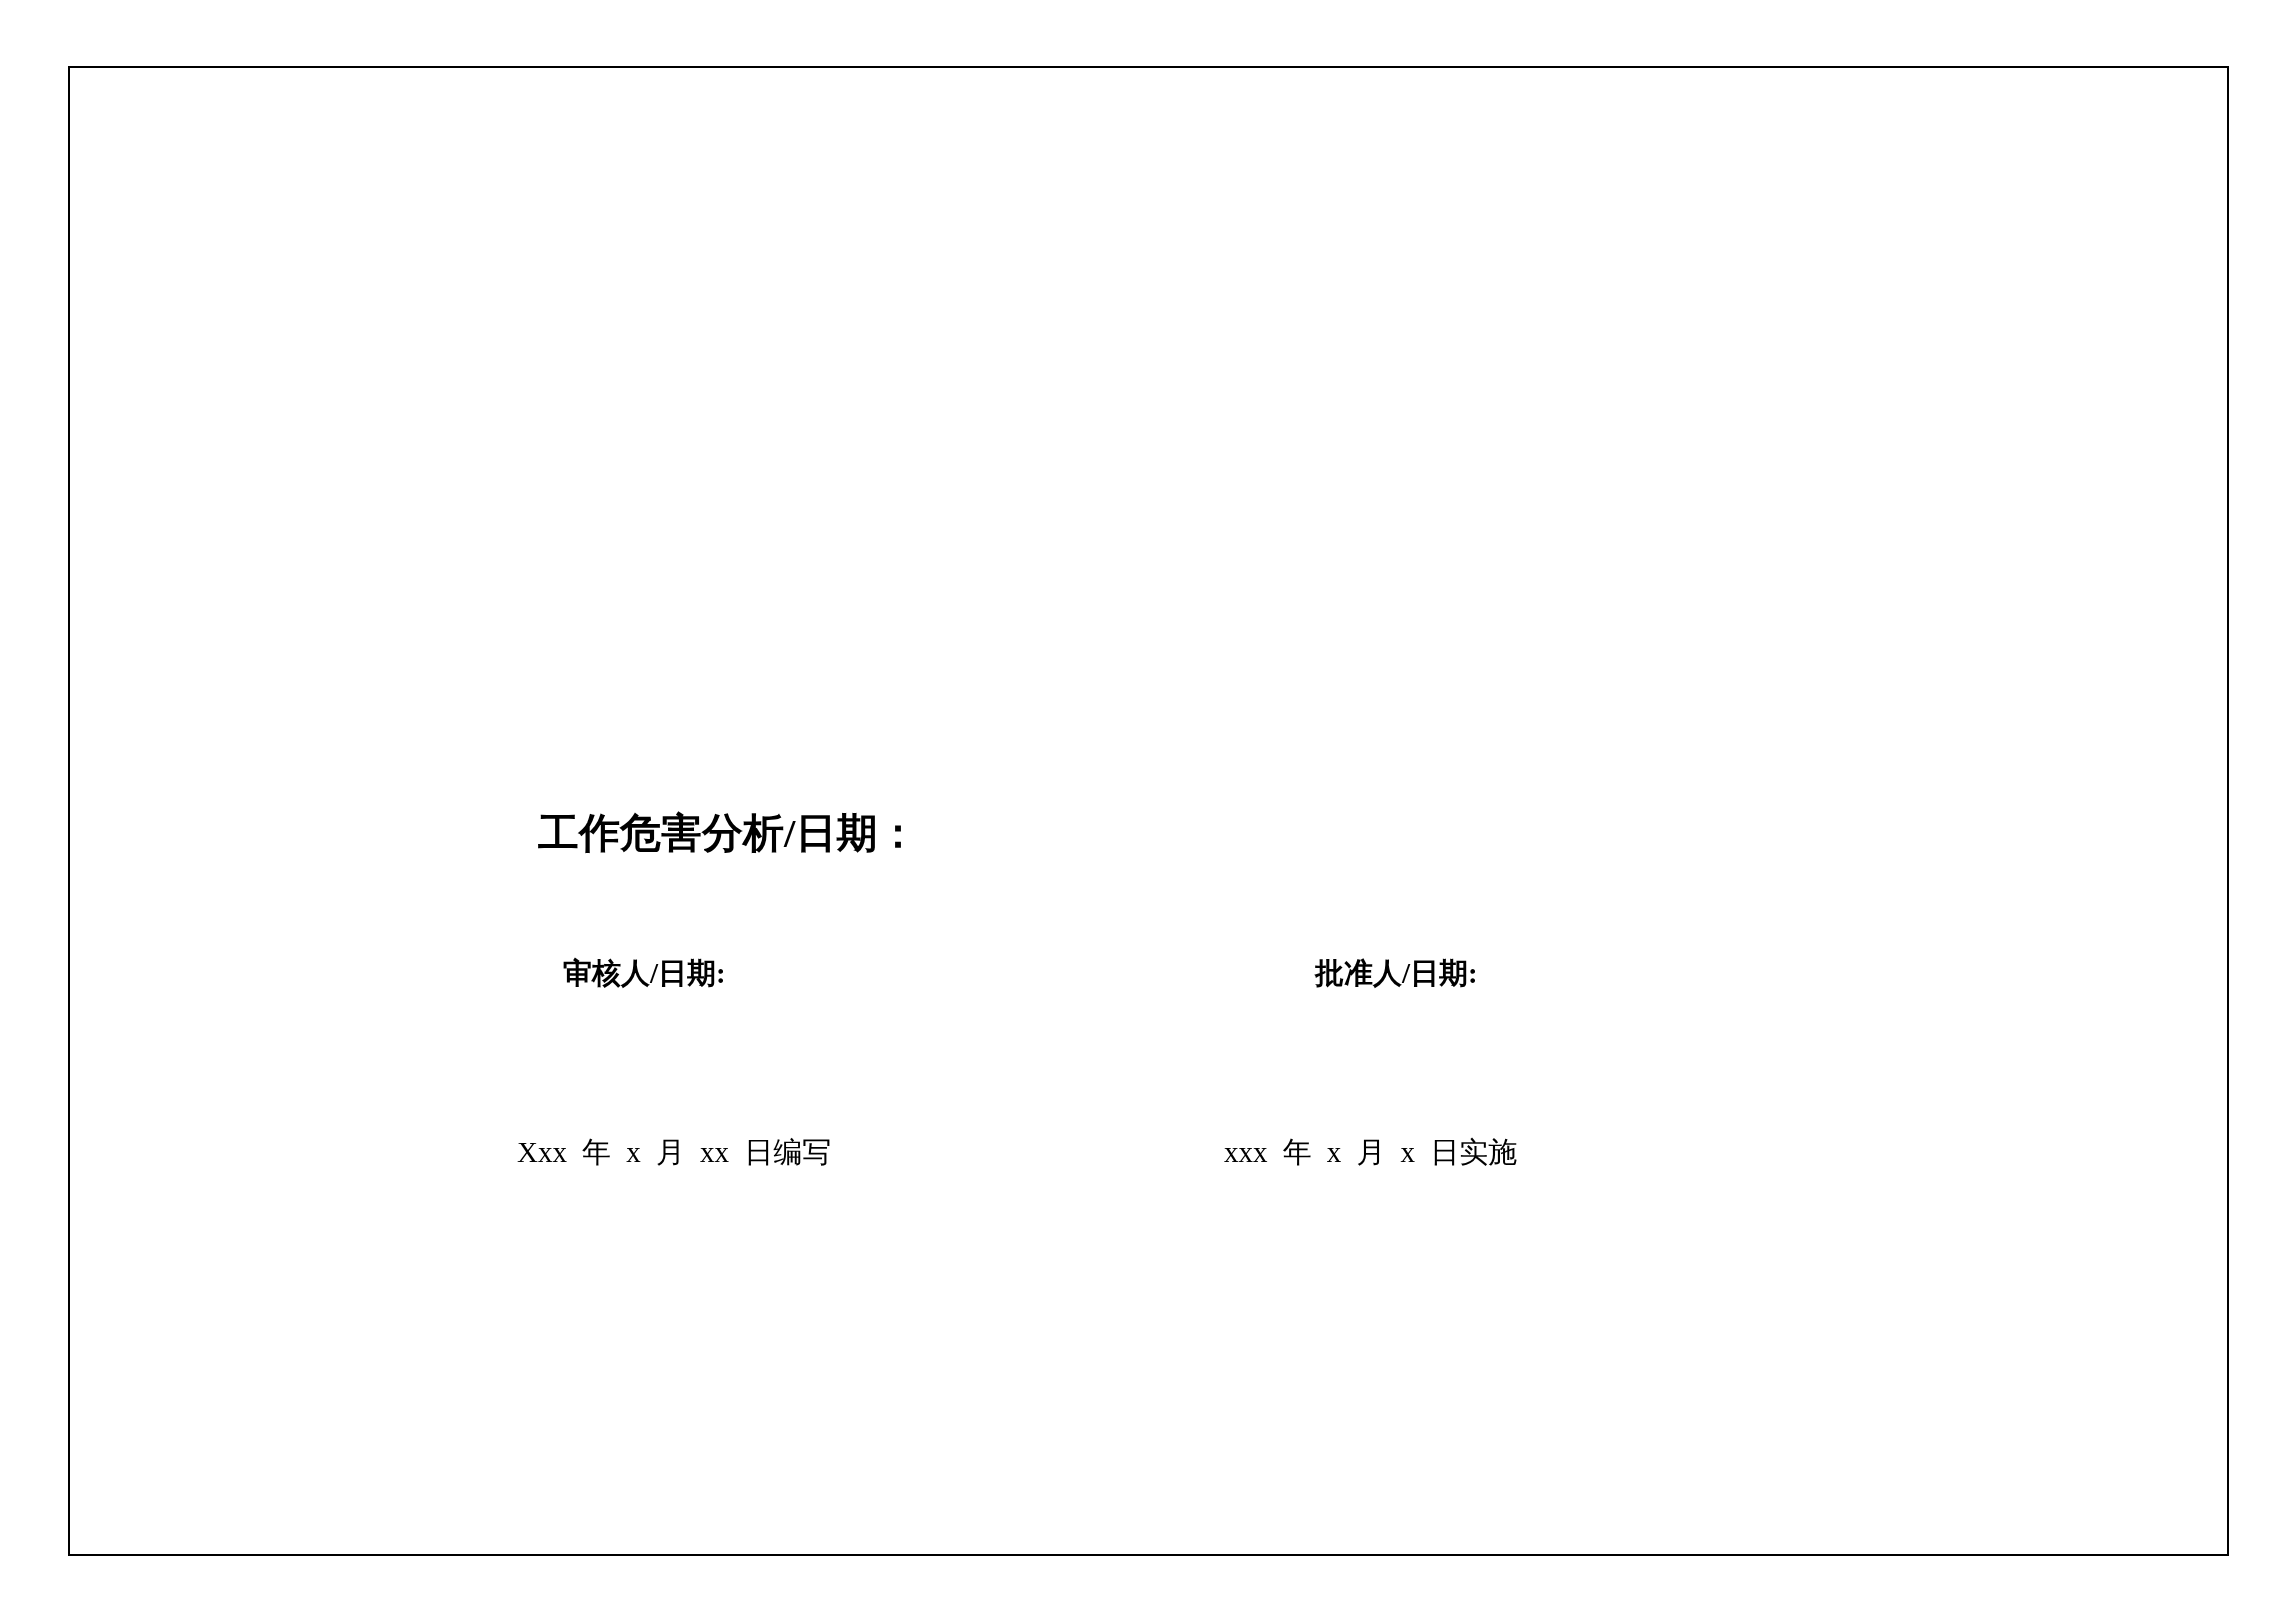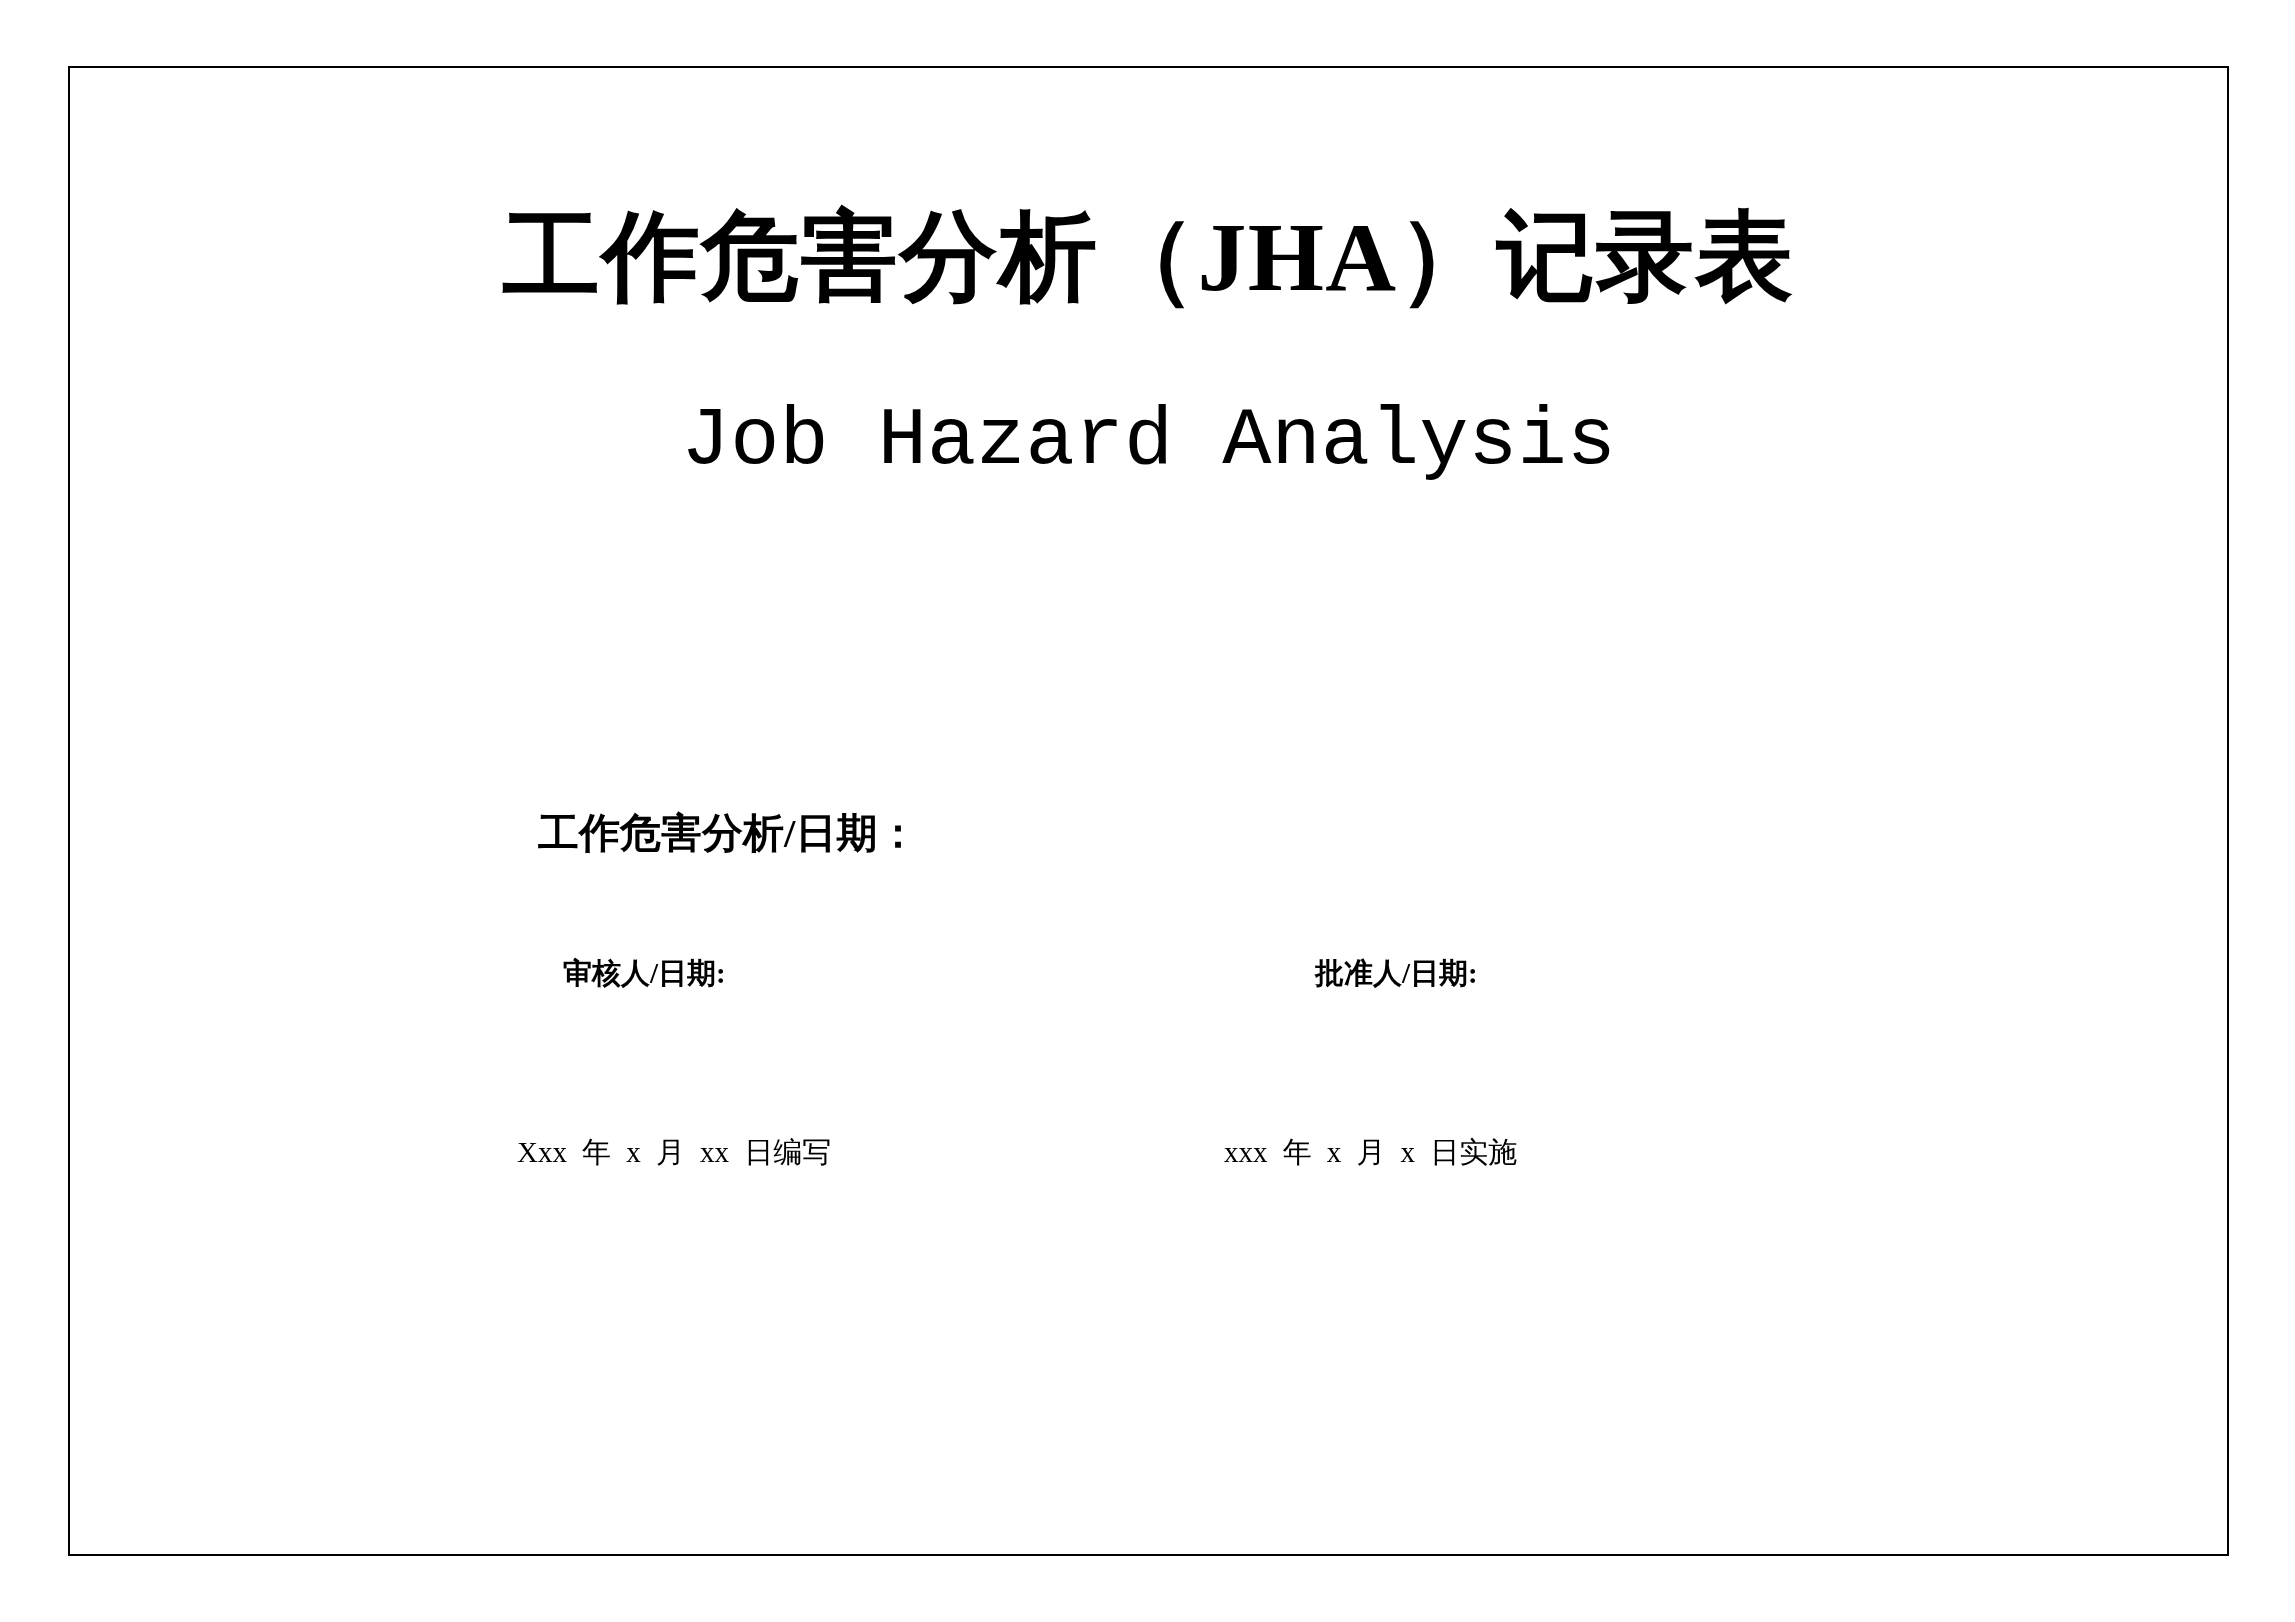--- a/index.html
+++ b/index.html
@@ -90,23 +90,21 @@
   }
   .date-compiled { left: 517px; }
   .date-implemented { left: 1224px; }
 </style>
 </head>
 <body>
 
 <div class="page">
   <div class="frame"></div>
 
-  <div class="title-cn">工作危害分析（JHA）记录表</div>
 
-  <div class="title-en">Job Hazard Analysis</div>
 
   <div class="evaluator">工作危害分析/日期：</div>
 
   <div class="reviewer">审核人/日期:</div>
 
   <div class="approver">批准人/日期:</div>
 
   <div class="date-line date-compiled">Xxx 年 x 月 xx 日编写</div>
 
   <div class="date-line date-implemented">xxx 年 x 月 x 日实施</div>

